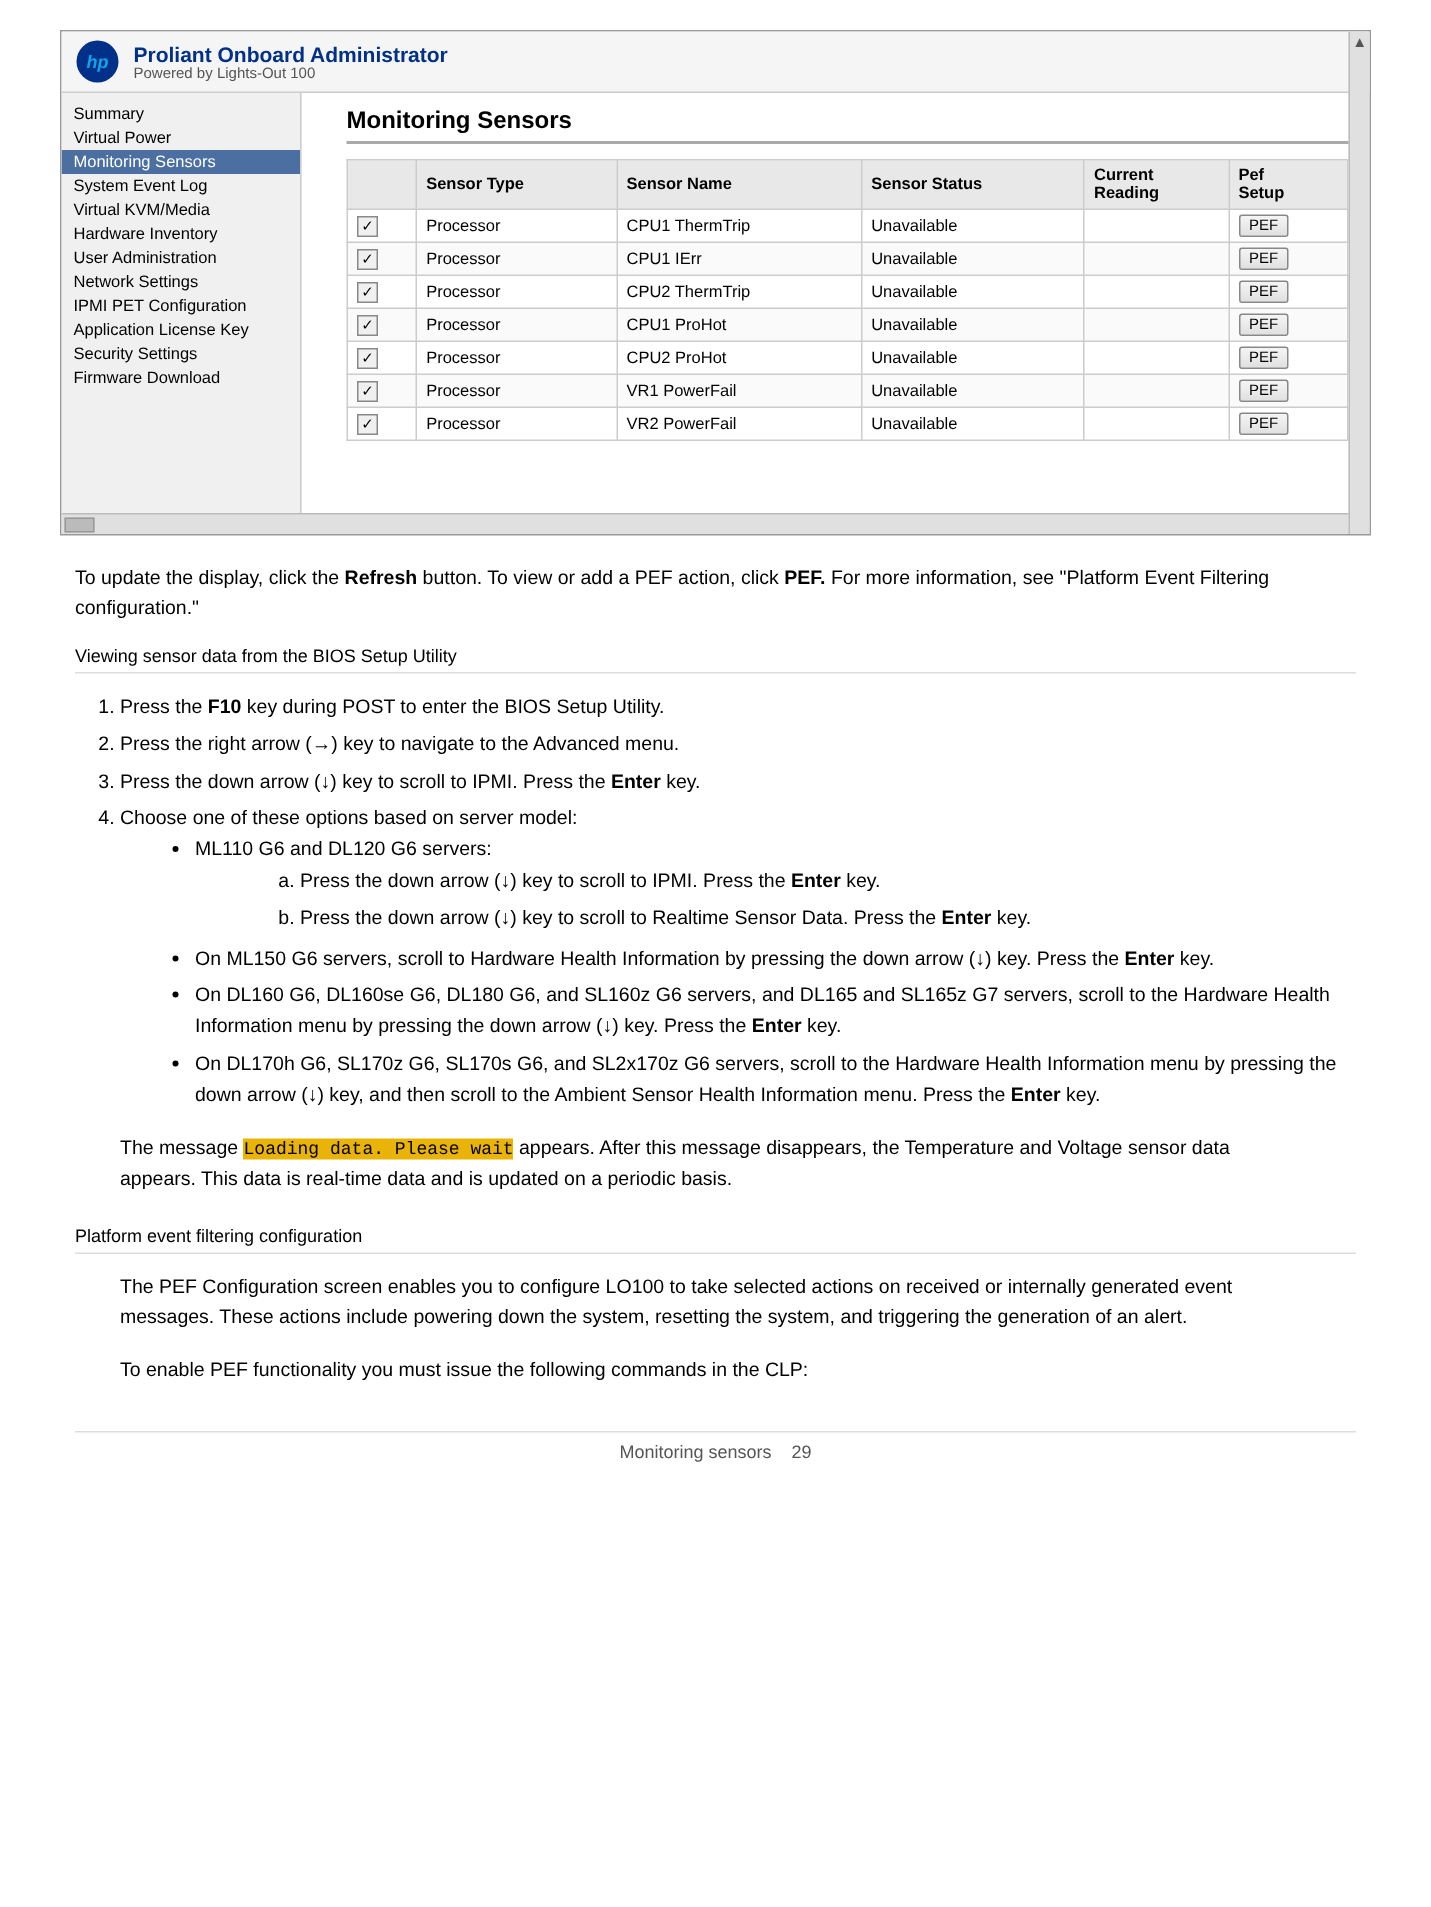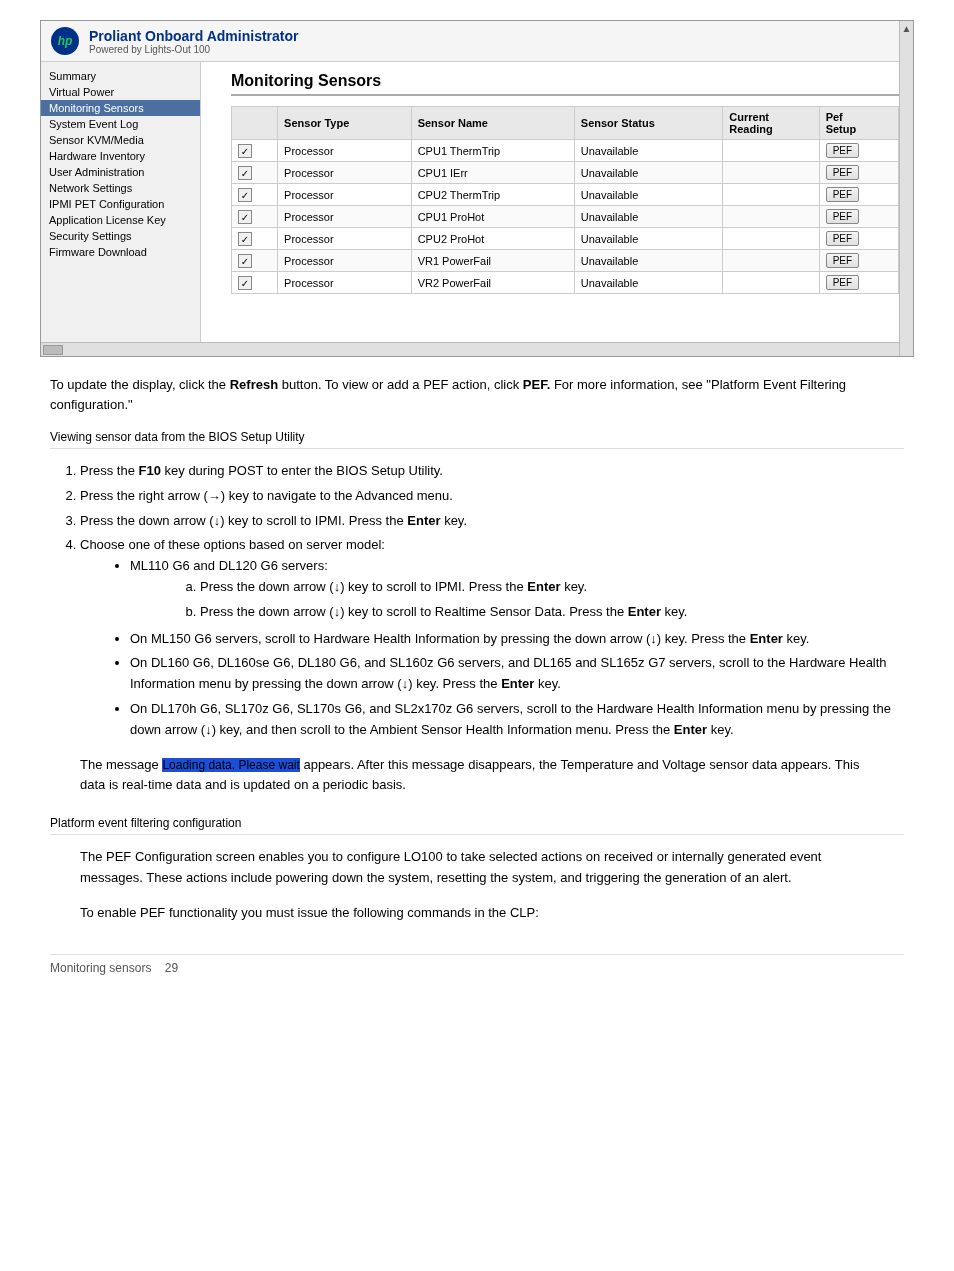--- a/index.html
+++ b/index.html
@@ -73,21 +73,21 @@
       gap: 10px;
     }
     .hp-logo {
       width: 28px;
       height: 28px;
       background: #003087;
       border-radius: 50%;
       display: flex;
       align-items: center;
       justify-content: center;
-      color: #22c55e;
+      color: #0ea5e9;
       font-size: 12px;
       font-weight: bold;
       font-style: italic;
     }
     .app-title-block {
       display: flex;
       flex-direction: column;
       justify-content: center;
     }
     .app-title {
@@ -230,36 +230,36 @@
       margin-left: 70px;
       margin-bottom: 6px;
     }
     .alpha-list li {
       font-size: 13px;
       line-height: 1.6;
     }
     .alpha-list li b { font-weight: bold; }
 
     .code-inline {
-      font-family: Liberation Sans, sans-serif;
+      font-family: Liberation Mono, monospace;
       font-size: 12px;
-      background: #1d4ed8;
+      background: #eab308;
     }
     .note-para {
       font-size: 13px;
       line-height: 1.6;
       margin: 10px 30px 14px 30px;
     }
 
     
     .platform-section {
       margin-top: 20px;
     }
     .page-footer {
-      text-align: left;
+      text-align: center;
       font-size: 12px;
       color: #555;
       margin-top: 30px;
       border-top: 1px solid #ddd;
       padding-top: 6px;
     }
   </style>
 </head>
 <body>
 
@@ -279,21 +279,21 @@
     </div>
   </div>
 
   <div class="app-container">
 
     <div class="sidebar">
       <div class="sidebar-section">Summary</div>
       <div class="sidebar-section">Virtual Power</div>
       <div class="sidebar-section active">Monitoring Sensors</div>
       <div class="sidebar-section">System Event Log</div>
-      <div class="sidebar-section">Sensor KVM/Media</div>
+      <div class="sidebar-section">Virtual KVM/Media</div>
       <div class="sidebar-section">Hardware Inventory</div>
       <div class="sidebar-section">User Administration</div>
       <div class="sidebar-section">Network Settings</div>
       <div class="sidebar-section">IPMI PET Configuration</div>
       <div class="sidebar-section">Application License Key</div>
       <div class="sidebar-section">Security Settings</div>
       <div class="sidebar-section">Firmware Download</div>
     </div>
 
     <div class="main-content">

